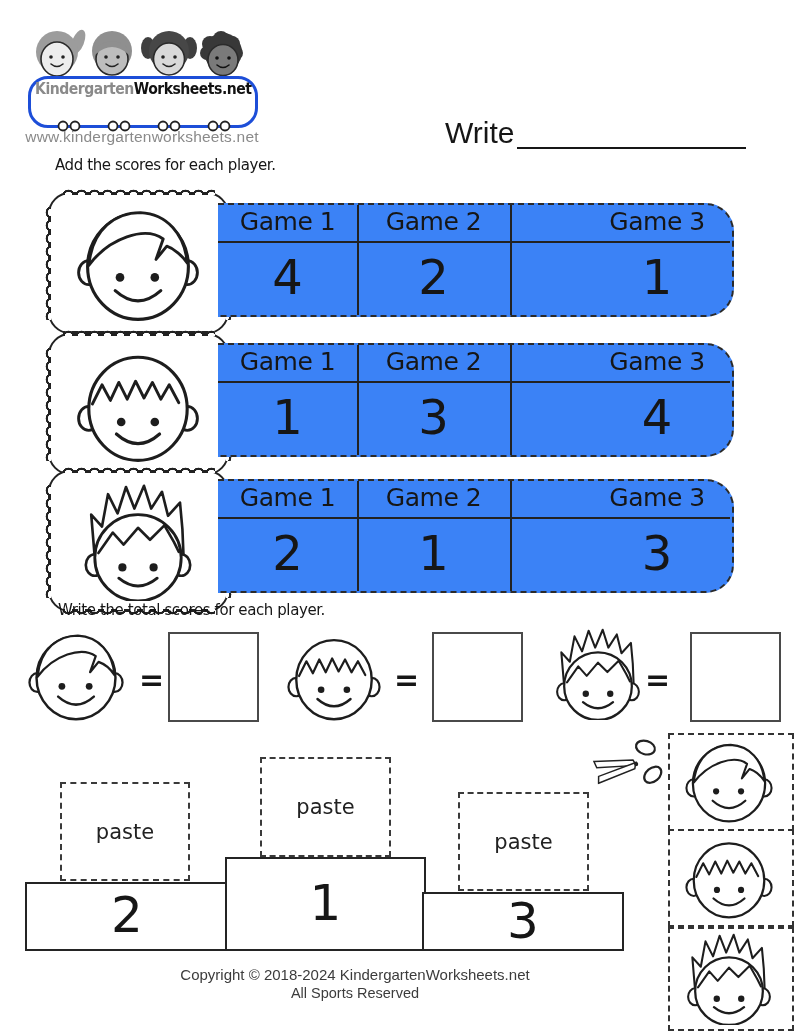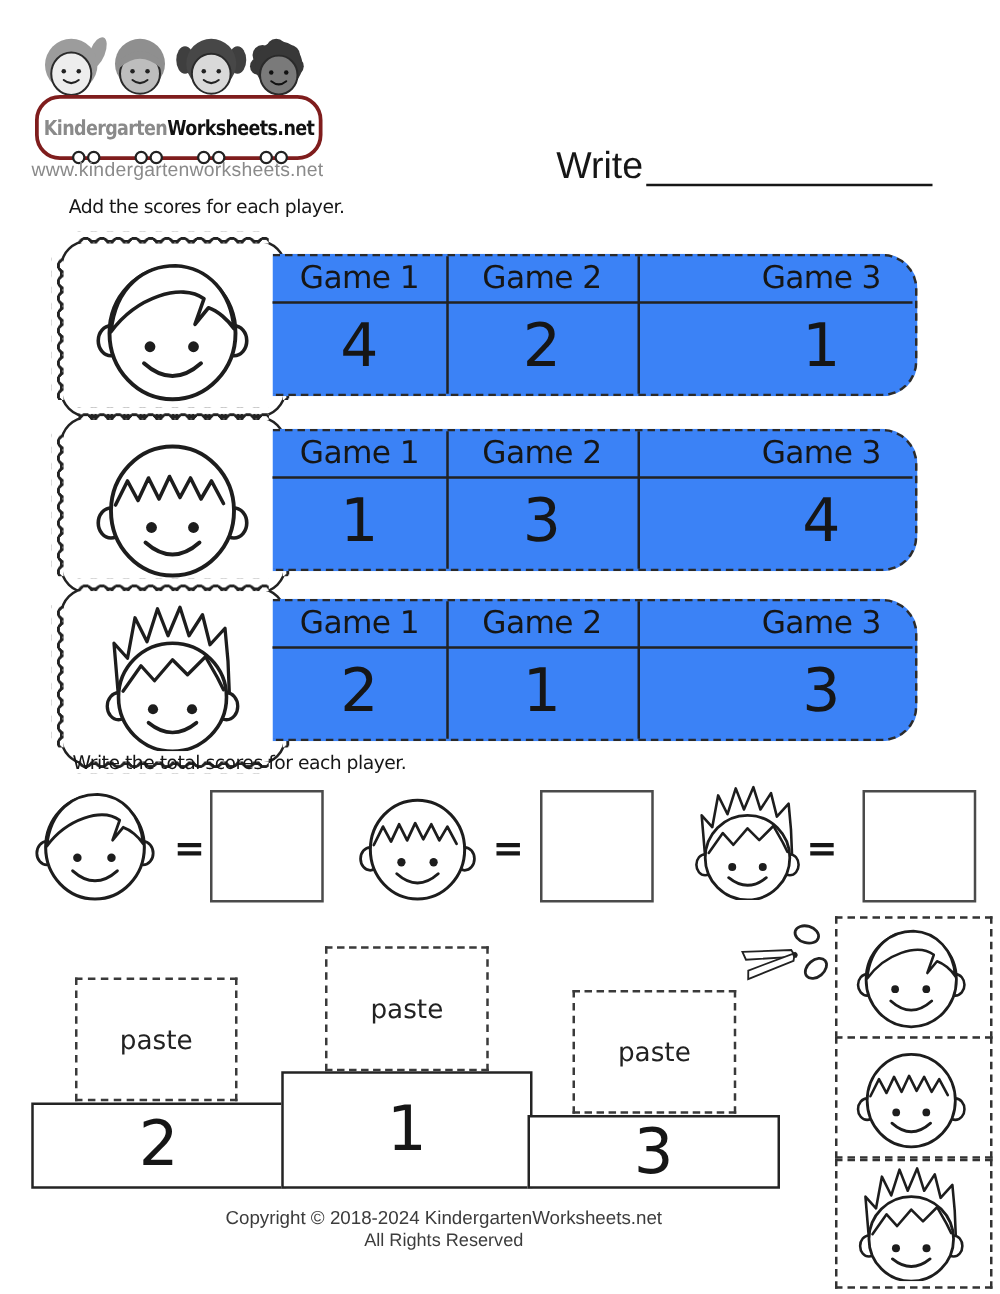--- a/index.html
+++ b/index.html
@@ -2,22 +2,22 @@
 <html><head>
 <meta charset="utf-8">
 <style>
   html,body{margin:0;padding:0;background:#fff;}
   .page{position:relative;width:800px;height:1035px;background:#fff;overflow:hidden;
         font-family:"DejaVu Sans",sans-serif;color:#1d1d1d;}
   .abs{position:absolute;}
 
   
   .logo-banner{position:absolute;left:28px;top:76px;width:224px;height:46px;
-    border:3px solid #7f1d1d;border-radius:20px;background:#fff;
-    display:flex;align-items:center;justify-content:center;}
+    border:3px solid #1d4ed8;border-radius:20px;background:#fff;
+    display:flex;align-items:flex-start;justify-content:center;}
   .logo-banner .squeeze{transform:scaleX(.85);white-space:nowrap;
     font-family:"DejaVu Sans",sans-serif;font-weight:bold;font-size:16.5px;letter-spacing:-.6px;}
   .brand-gray{color:#8a8a8a;}
   .brand-black{color:#111;}
   .logo-url{position:absolute;left:16px;top:128px;width:252px;text-align:center;
     font-family:"Liberation Sans",sans-serif;font-size:15.5px;color:#8a8a8a;letter-spacing:.2px;}
 
   
   .title{position:absolute;left:262px;top:45px;width:500px;text-align:center;
     font-size:35px;letter-spacing:-1.5px;color:#141414;}
@@ -285,15 +285,15 @@
         <use href="#boy2"></use>
       </svg>
   </div>
   <div class="cutbox" style="top:927px;height:100px;">
     <svg style="left:6px;top:2px;" width="106" height="94">
         <use href="#boy3"></use>
       </svg>
   </div>
 
   <div class="foot foot1">Copyright © 2018-2024 KindergartenWorksheets.net</div>
-  <div class="foot foot2">All Rights Reserved</div>
+  <div class="foot foot2">All Sports Reserved</div>
 
 </div>
 
 </body></html>

